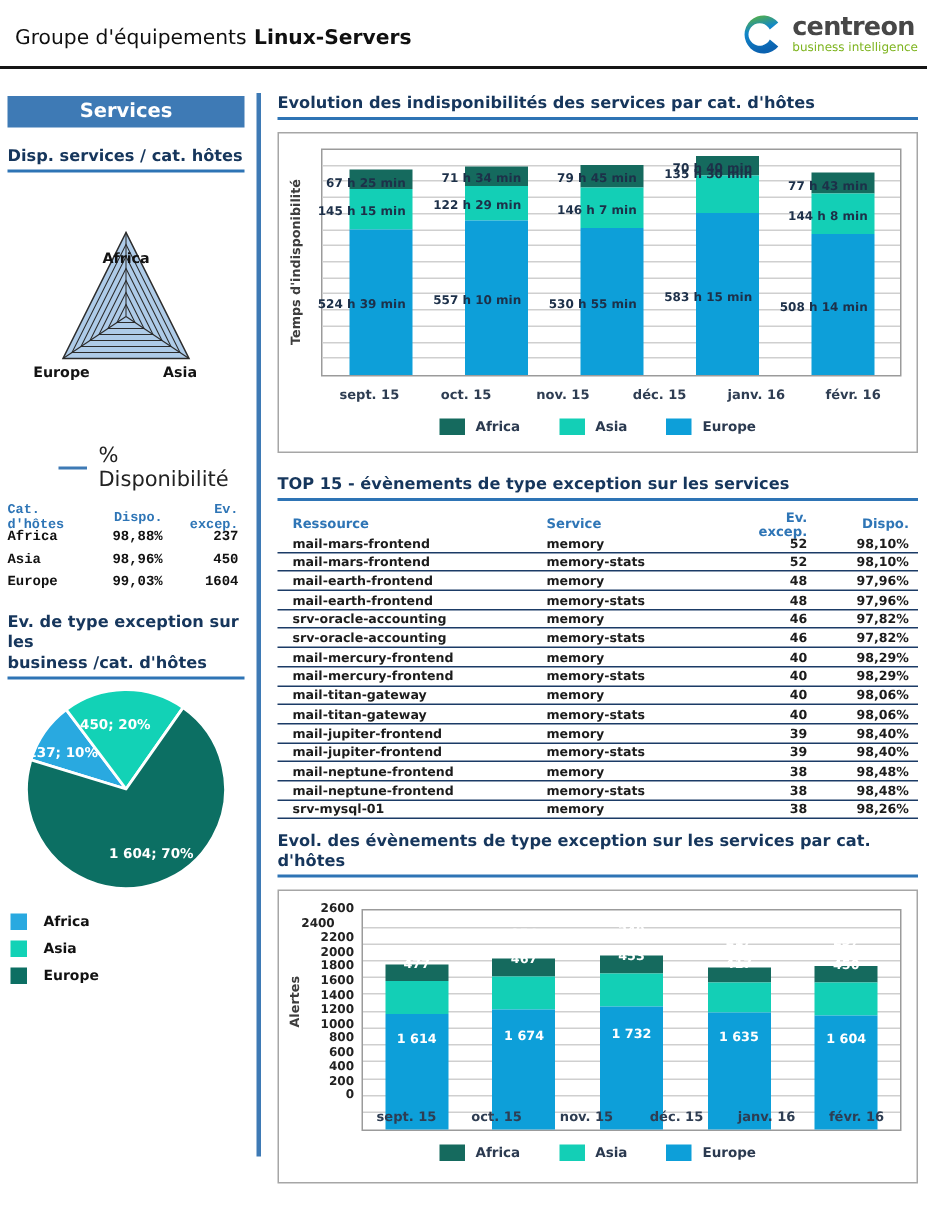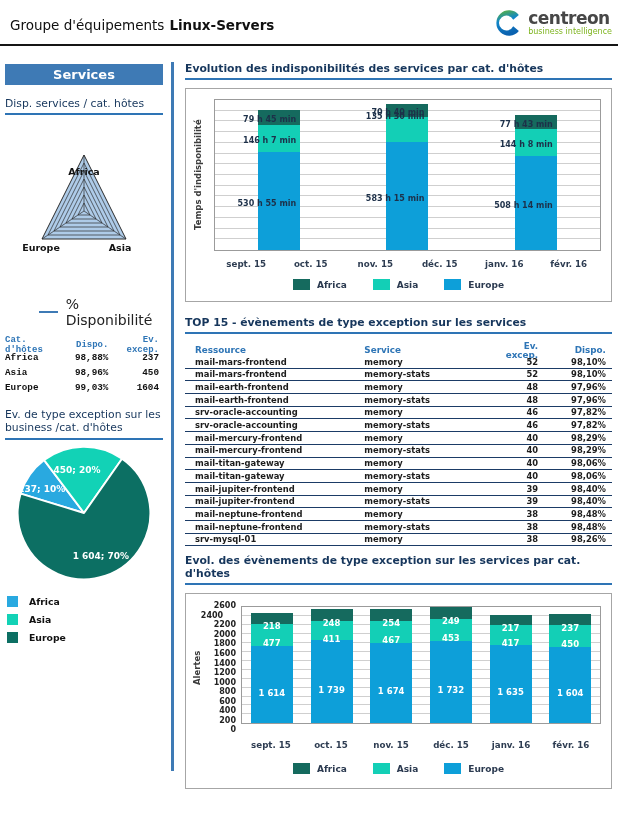--- a/index.html
+++ b/index.html
@@ -14,21 +14,21 @@
   .hdr-title b { font-weight:bold; margin-left:5px; }
   .logo { position:absolute; right:6px; top:8px; display:flex; align-items:center; gap:4px; }
   .logo-text { display:flex; flex-direction:column; line-height:1; }
   .logo-name { font-size:17px; font-weight:bold; color:#474747; letter-spacing:-0.5px; }
   .logo-sub { font-size:8px; color:#7eb41f; margin-top:1px; }
   
   .vsep { position:absolute; left:171px; top:62px; width:2.5px; height:709px; background:#3e7ab5; }
   
   .sidebar { position:absolute; left:5px; top:64px; width:158px; }
   .services-box { height:21px; line-height:21px; background:#3e7ab5; color:#fff; font-weight:bold; font-size:13px; text-align:center; margin-bottom:12px; }
-  .side-heading { font-size:10.8px; font-weight:normal; color:#16365c; padding-bottom:3px; line-height:1.22; }
+  .side-heading { font-size:10.8px; font-weight:bold; color:#16365c; padding-bottom:3px; line-height:1.22; }
   .blue-ul { border-bottom:2.5px solid #2e74b5; }
   .black-ul { border-bottom:2px solid #1a1a1a; color:#111; }
   #radar-wrap { margin-top:32px; height:118px; }
   .dispo-legend { margin-top:31px; display:flex; align-items:center; gap:8px; padding-left:34px; }
   .dispo-line { display:inline-block; width:20px; height:2px; background:#3e7ab5; }
   .dispo-label { font-size:14px; color:#222; }
   #stats-heading { margin-top:23px; }
   #stats-table { margin-top:7px; }
   .stats-row { display:grid; grid-template-columns:40% 28% 32%; height:15px; align-items:center; }
   .stats-cell { font-size:9.3px; font-weight:bold; color:#111;font-family:Liberation Mono, monospace; }
@@ -42,21 +42,21 @@
   .pleg-label { font-size:9.3px; font-weight:bold; color:#111; }
   
   .main { position:absolute; left:185px; top:62px; width:427px; }
   .section-title { font-size:10.8px; font-weight:bold; color:#16365c; padding-bottom:3px; border-bottom:2.5px solid #2e74b5; margin-bottom:8px; }
   .mt1 { margin-top:14px; } .mt2 { margin-top:8px; }
   .chart-card { position:relative; border:1px solid #a6a6a6; background:#fff; }
   #chart1 { height:214px; margin-bottom:14px; }
   #chart2 { height:196px; }
   .plot { position:absolute; border:1px solid #9b9b9b; background:#fff; }
   #plot1 { left:28px; right:10px; top:10px; height:152px; }
-  #plot2 { left:55px; right:10px; top:12px; height:118px; }
+  #plot2 { left:55px; right:10px; top:12px; height:148px; }
   .gridline { position:absolute; left:0; right:0; height:1px; background:#cfcfcf; }
   .bar-cols { position:absolute; left:0; right:0; top:0; bottom:0; display:flex; }
   .bar-col { flex:1; position:relative; display:flex; align-items:flex-end; justify-content:center; }
   .bar { display:flex; flex-direction:column; width:42px; }
   .seg { width:100%; }
   .bar-label { position:absolute; white-space:nowrap; font-weight:bold; z-index:3; }
   .bar-label.dark { font-size:8px; color:#1d3049; left:50%; transform:translate(calc(-100% + 17px),-50%); }
   .bar-label.white { font-size:8.5px; color:#fff; left:50%; transform:translate(-50%,-50%); }
   .months { position:absolute; display:flex; }
   #months1 { left:28px; right:10px; top:170px; }
@@ -193,20 +193,40 @@
         <div class="gridline" style="bottom: 42.8571%;"></div>
         <div class="gridline" style="bottom: 50%;"></div>
         <div class="gridline" style="bottom: 57.1429%;"></div>
         <div class="gridline" style="bottom: 64.2857%;"></div>
         <div class="gridline" style="bottom: 71.4286%;"></div>
         <div class="gridline" style="bottom: 78.5714%;"></div>
         <div class="gridline" style="bottom: 85.7143%;"></div>
         <div class="gridline" style="bottom: 92.8571%;"></div>
         <div class="bar-cols">
           <div class="bar-col">
+            <div class="bar" style="height: 136.674px;">
+              <div class="seg" style="height: 12.4974px; background: rgb(21, 106, 94);"></div>
+              <div class="seg" style="height: 26.9244px; background: rgb(19, 207, 182);"></div>
+              <div class="seg" style="height: 97.2522px; background: rgb(13, 159, 217);"></div>
+            </div>
+            <span class="bar-label dark" style="top: 21.5747px;">67 h 25 min</span>
+            <span class="bar-label dark" style="top: 41.2856px;">145 h 15 min</span>
+            <span class="bar-label dark" style="top: 103.374px;">524 h 39 min</span>
+          </div>
+          <div class="bar-col">
+            <div class="bar" style="height: 139.251px;">
+              <div class="seg" style="height: 13.2666px; background: rgb(21, 106, 94);"></div>
+              <div class="seg" style="height: 22.7036px; background: rgb(19, 207, 182);"></div>
+              <div class="seg" style="height: 103.28px; background: rgb(13, 159, 217);"></div>
+            </div>
+            <span class="bar-label dark" style="top: 19.3828px;">71 h 34 min</span>
+            <span class="bar-label dark" style="top: 37.3679px;">122 h 29 min</span>
+            <span class="bar-label dark" style="top: 100.36px;">557 h 10 min</span>
+          </div>
+          <div class="bar-col">
             <div class="bar" style="height: 140.283px;">
               <div class="seg" style="height: 14.7829px; background: rgb(21, 106, 94);"></div>
               <div class="seg" style="height: 27.0857px; background: rgb(19, 207, 182);"></div>
               <div class="seg" style="height: 98.4144px; background: rgb(13, 159, 217);"></div>
             </div>
             <span class="bar-label dark" style="top: 19.1084px;">79 h 45 min</span>
             <span class="bar-label dark" style="top: 40.0427px;">146 h 7 min</span>
             <span class="bar-label dark" style="top: 102.793px;">530 h 55 min</span>
           </div>
           <div class="bar-col">
@@ -392,30 +412,20 @@
             <div class="bar" style="height: 110.122px;">
               <div class="seg" style="height: 10.3969px; background: rgb(21, 106, 94);"></div>
               <div class="seg" style="height: 22.7492px; background: rgb(19, 207, 182);"></div>
               <div class="seg" style="height: 76.9754px; background: rgb(13, 159, 217);"></div>
             </div>
             <span class="bar-label white" style="top: 19.0769px;">218</span>
             <span class="bar-label white" style="top: 35.65px;">477</span>
             <span class="bar-label white" style="top: 85.5123px;">1 614</span>
           </div>
           <div class="bar-col">
-            <div class="bar" style="height: 114.366px;">
-              <div class="seg" style="height: 11.8277px; background: rgb(21, 106, 94);"></div>
-              <div class="seg" style="height: 19.6015px; background: rgb(19, 207, 182);"></div>
-              <div class="seg" style="height: 82.9369px; background: rgb(13, 159, 217);"></div>
-            </div>
-            <span class="bar-label white" style="top: 15.5477px;">248</span>
-            <span class="bar-label white" style="top: 31.2623px;">411</span>
-            <span class="bar-label white" style="top: 82.5315px;">1 739</span>
-          </div>
-          <div class="bar-col">
             <div class="bar" style="height: 114.223px;">
               <div class="seg" style="height: 12.1138px; background: rgb(21, 106, 94);"></div>
               <div class="seg" style="height: 22.2723px; background: rgb(19, 207, 182);"></div>
               <div class="seg" style="height: 79.8369px; background: rgb(13, 159, 217);"></div>
             </div>
             <span class="bar-label white" style="top: 15.8338px;">254</span>
             <span class="bar-label white" style="top: 33.0269px; text-align: center;">467</span>
             <span class="bar-label white" style="top: 84.0815px;">1 674</span>
           </div>
           <div class="bar-col">

